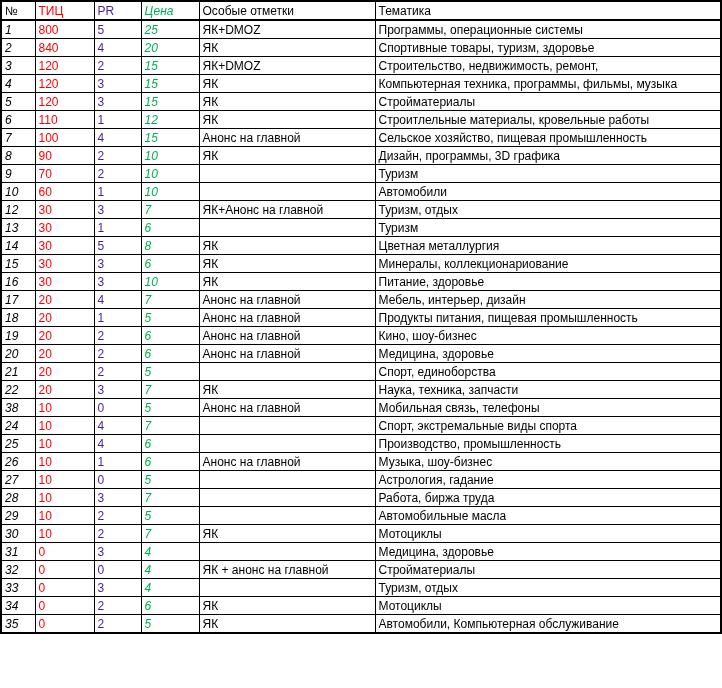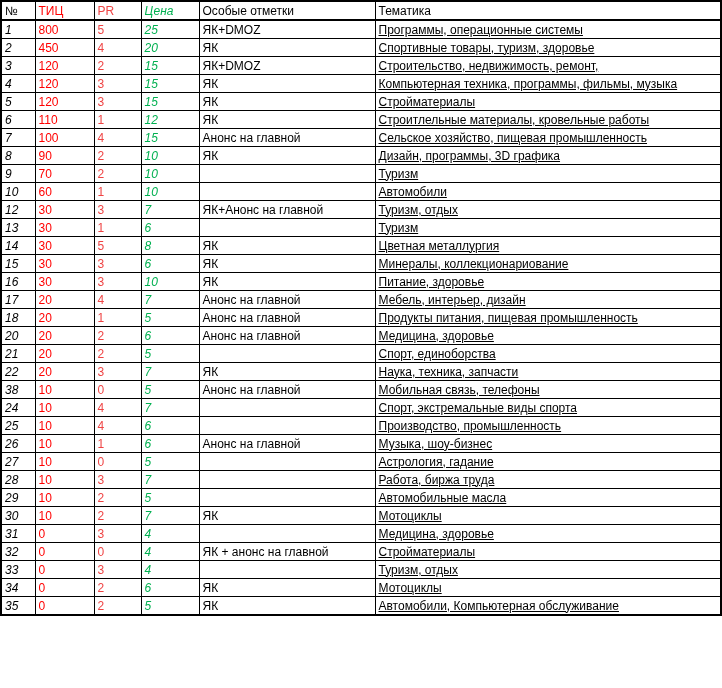--- a/index.html
+++ b/index.html
@@ -39,25 +39,25 @@
   
   col.w-num    { width: 34px; }
   col.w-tic    { width: 59px; }
   col.w-pr     { width: 47px; }
   col.w-price  { width: 58px; }
   col.w-marks  { width: 176px; }
   col.w-theme  { width: 346px; }
 
   
   .col-tic   { color: #ff0000; }
-  .col-pr    { color: #ef4444; }
+  .col-pr    { color: #4c1d95; }
   .col-price { color: #00b050; font-style: italic; }
 
   .c-num   { font-style: italic; }
-  .c-theme { font-weight: bold; text-decoration: underline; }
+  .c-theme { font-weight: bold; }
 </style>
 </head>
 <body>
 
 <div class="sheet">
   <table class="grid">
     <colgroup>
       <col class="w-num">
       <col class="w-tic">
       <col class="w-pr">
@@ -79,21 +79,21 @@
         <tr>
     <td class="c-num">1</td>
     <td class="col-tic">800</td>
     <td class="col-pr">5</td>
     <td class="col-price">25</td>
     <td class="c-marks">ЯК+DMOZ</td>
     <td class="c-theme">Программы, операционные системы</td>
   </tr>
         <tr>
     <td class="c-num">2</td>
-    <td class="col-tic">450</td>
+    <td class="col-tic">840</td>
     <td class="col-pr">4</td>
     <td class="col-price">20</td>
     <td class="c-marks">ЯК</td>
     <td class="c-theme">Спортивные товары, туризм, здоровье</td>
   </tr>
         <tr>
     <td class="c-num">3</td>
     <td class="col-tic">120</td>
     <td class="col-pr">2</td>
     <td class="col-price">15</td>
@@ -204,20 +204,28 @@
     <td class="c-marks">Анонс на главной</td>
     <td class="c-theme">Мебель, интерьер, дизайн</td>
   </tr>
         <tr>
     <td class="c-num">18</td>
     <td class="col-tic">20</td>
     <td class="col-pr">1</td>
     <td class="col-price">5</td>
     <td class="c-marks">Анонс на главной</td>
     <td class="c-theme">Продукты питания, пищевая промышленность</td>
+  </tr>
+        <tr>
+    <td class="c-num">19</td>
+    <td class="col-tic">20</td>
+    <td class="col-pr">2</td>
+    <td class="col-price">6</td>
+    <td class="c-marks">Анонс на главной</td>
+    <td class="c-theme">Кино, шоу-бизнес</td>
   </tr>
         <tr>
     <td class="c-num">20</td>
     <td class="col-tic">20</td>
     <td class="col-pr">2</td>
     <td class="col-price">6</td>
     <td class="c-marks">Анонс на главной</td>
     <td class="c-theme">Медицина, здоровье</td>
   </tr>
         <tr>

